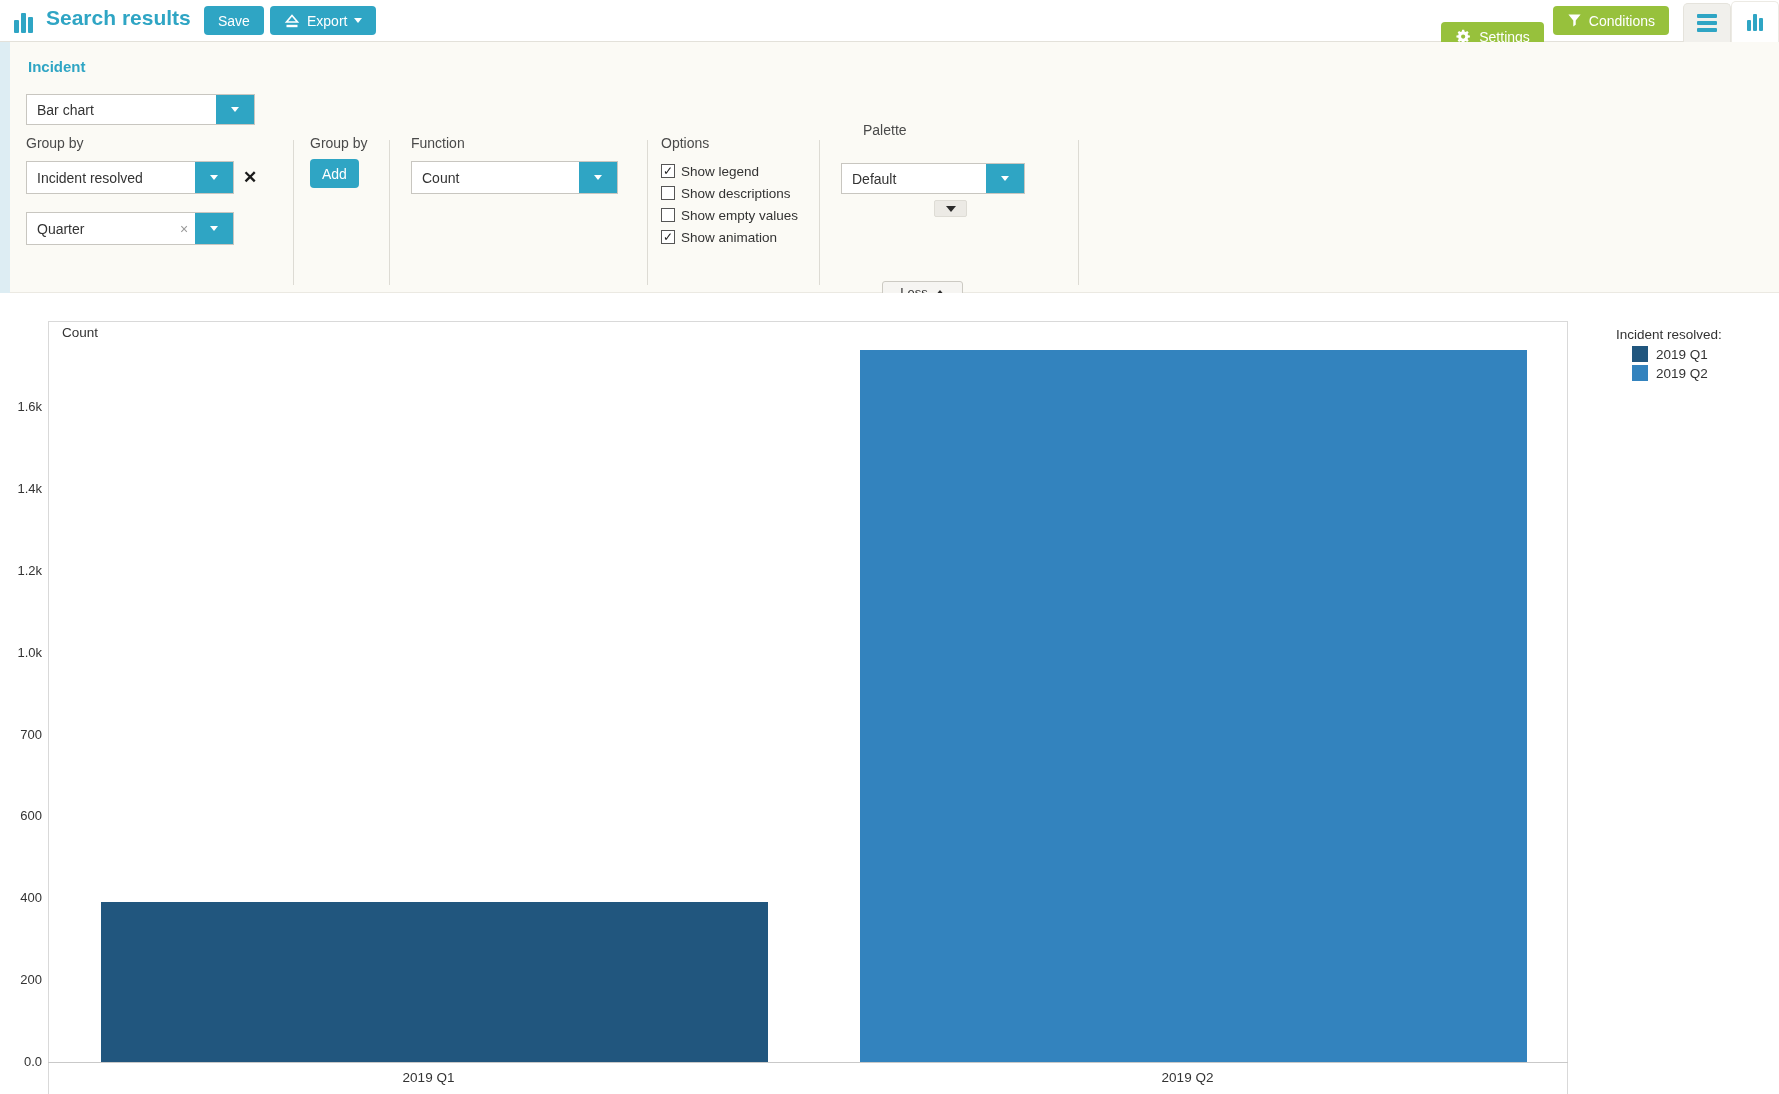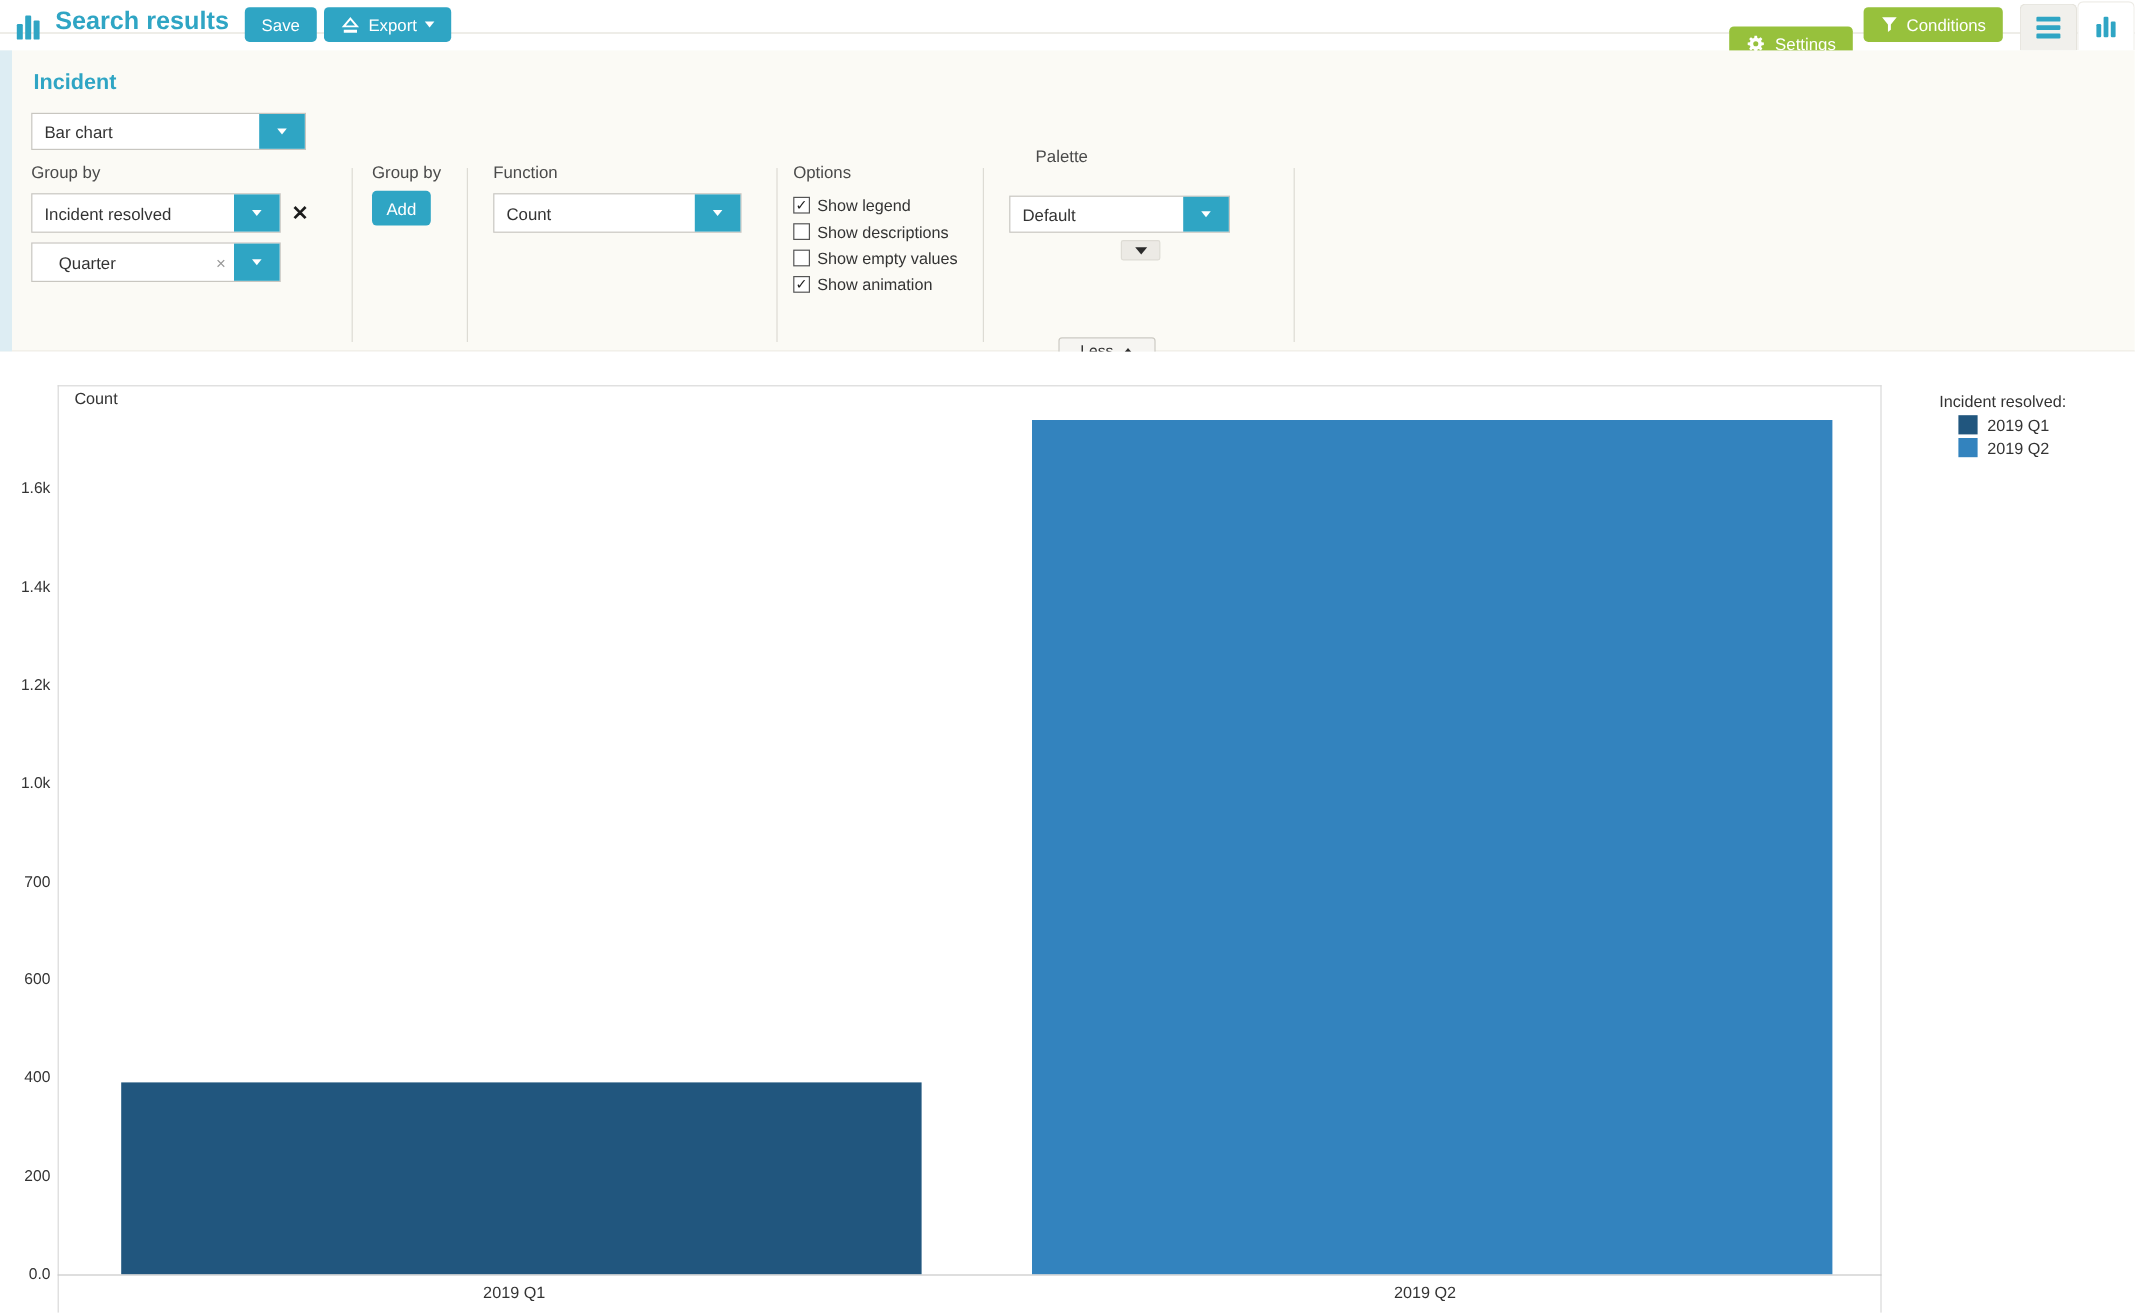--- a/index.html
+++ b/index.html
@@ -10,21 +10,21 @@
     --border:#d6d4cd;
     --input-border:#c8c6c0;
     --text:#333333;
   }
   *{box-sizing:border-box;margin:0;padding:0;}
   html,body{width:1779px;height:1094px;}
   body{font-family:"Liberation Sans",sans-serif;color:var(--text);background:#fff;}
   #app{position:relative;width:1779px;height:1094px;overflow:hidden;background:#fff;}
 
   
-  .header{position:absolute;left:0;top:0;width:1779px;height:28px;background:#fff;border-bottom:1px solid #e3e1da;}
+  .header{position:absolute;left:0;top:0;width:1779px;height:42px;background:#fff;border-bottom:1px solid #e3e1da;}
   .app-icon{position:absolute;left:14px;top:9px;width:24px;height:24px;display:flex;align-items:flex-end;gap:2px;}
   .app-icon i{display:block;width:5px;background:var(--teal);border-radius:1px;}
   .page-title{position:absolute;left:46px;top:6px;font-size:21px;font-weight:bold;color:var(--teal);}
   .btn{display:inline-flex;align-items:center;justify-content:center;gap:7px;height:29px;border:none;border-radius:4px;
        color:#fff;font-size:14px;font-family:"Liberation Sans",sans-serif;cursor:pointer;padding:0 14px;}
   .btn.teal{background:var(--teal);justify-content:center;}
   .btn.green{background:var(--green);}
   #save-btn{position:absolute;left:204px;top:6px;}
   #export-btn{position:absolute;left:270px;top:6px;}
   .header-right{position:absolute;right:0;top:0;height:42px;display:flex;align-items:flex-start;}
@@ -41,21 +41,21 @@
 
   
   .tri-down{display:inline-block;width:0;height:0;border-left:4px solid transparent;border-right:4px solid transparent;border-top:5px solid #fff;}
   .tri-down.dark{border-top-color:#2b2b2b;}
   .tri-up.dark{display:inline-block;width:0;height:0;border-left:6px solid transparent;border-right:6px solid transparent;border-bottom:7px solid #2b2b2b;}
 
   
   .form-panel{position:absolute;left:0;top:42px;width:1779px;height:251px;background:var(--form-bg);border-bottom:1px solid #ebe9e2;}
   .left-strip{position:absolute;left:0;top:0;width:10px;height:251px;background:#ddedf3;}
   .section-label{position:absolute;font-size:14px;color:#4a4a4a;}
-  #table-label{position:absolute;left:28px;top:16px;font-size:18px;font-weight:bold;color:var(--teal);}
+  #table-label{position:absolute;left:28px;top:16px;font-size:15px;font-weight:bold;color:var(--teal);}
 
   .select{position:absolute;height:33px;background:#fff;border:1px solid var(--input-border);display:flex;align-items:center;}
   .select .value{flex:1;padding-left:10px;font-size:14px;color:#333;white-space:nowrap;overflow:hidden;}
   .select .clear-x{width:22px;text-align:center;color:#999;font-size:14px;cursor:pointer;}
   .select .caret-btn{width:38px;height:100%;background:var(--teal);display:flex;align-items:center;justify-content:center;cursor:pointer;flex:none;}
 
   .col-sep{position:absolute;top:98px;width:1px;height:145px;background:#dddbd4;}
 
   .remove-x{position:absolute;font-size:17px;font-weight:bold;color:#1a1a1a;cursor:pointer;line-height:1;}
 
@@ -160,21 +160,21 @@
     </div>
 
     <span class="section-label" style="left:26px;top:93px;">Group by</span>
     <div class="select" style="left:26px;top:119px;width:208px;">
       <span class="value">Incident resolved</span>
       <span class="caret-btn">
           <span class="tri-down"></span>
         </span>
     </div>
     <span class="remove-x" style="left:243px;top:127px;">✕</span>
-    <div class="select" style="left:26px;top:160px;width:208px;padding-left:12px;">
+    <div class="select" style="left:26px;top:170px;width:208px;">
       <span class="value">Quarter</span>
       <span class="clear-x">×</span>
       <span class="caret-btn">
           <span class="tri-down"></span>
         </span>
     </div>
 
     <div class="col-sep" style="left:293px;"></div>
 
     <span class="section-label" style="left:310px;top:93px;">Group by</span>

